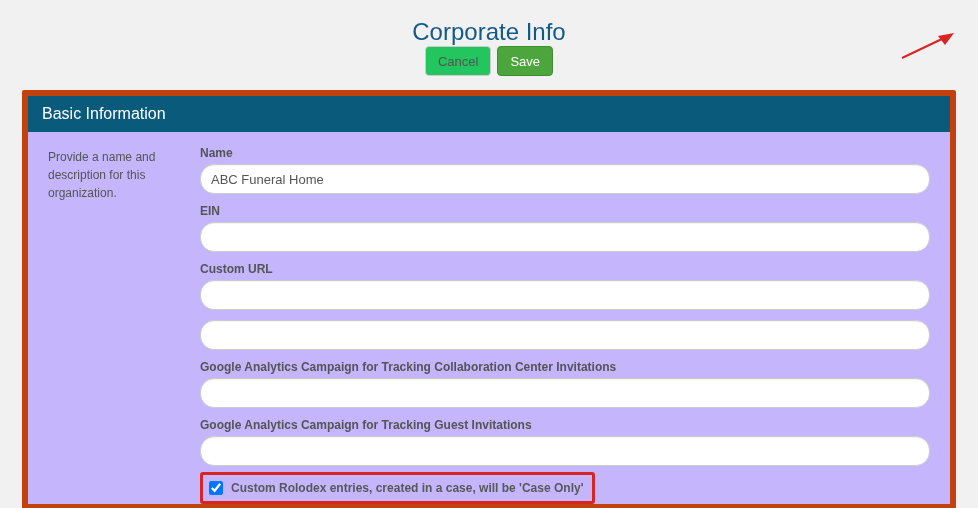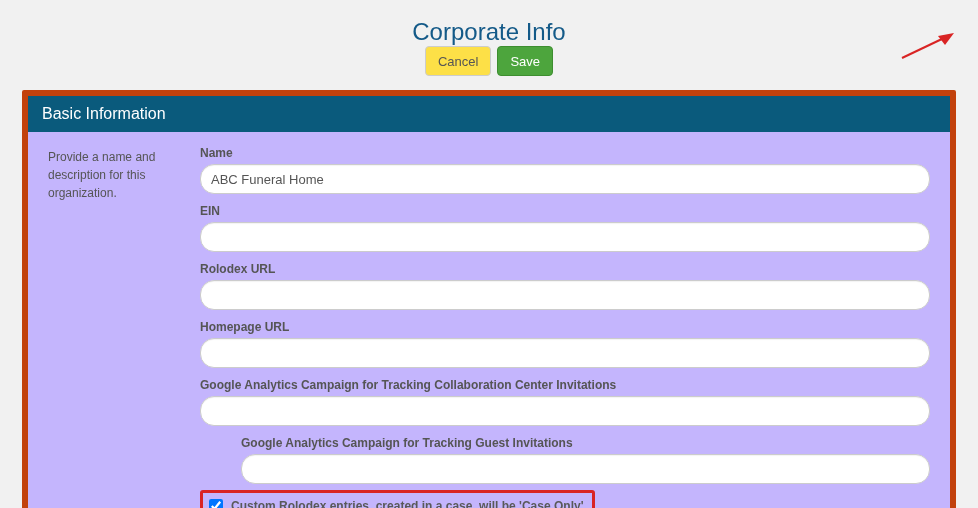--- a/index.html
+++ b/index.html
@@ -50,21 +50,21 @@
     height: 30px;
     padding: 0 12px;
     font-size: 13px;
     border-radius: 4px;
     cursor: pointer;
     border: 1px solid transparent;
     line-height: 1;
   }
 
   .btn-default {
-    background: #fde047;
+    background: #22c55e;
     color: #555;
     border: 1px solid #ccc;
   }
 
   .btn-success {
     background: #56a838;
     background: #4fa33a;
     background: #4fa33a;
     color: #fff;
     border: 1px solid #3f8a2b;
@@ -113,21 +113,21 @@
   }
 
   .form-col {
     flex: 1;
     min-width: 0;
   }
 
   .form-group {
     margin-bottom: 10px;
   }
-  .form-group.tight { margin-bottom: 6px; margin-left: 41px; }
+  .form-group.tight { margin-bottom: 6px; }
 
   .form-label {
     display: block;
     font-size: 12px;
     font-weight: 700;
     color: #555;
     margin-bottom: 4px;
   }
 
   .form-control {
@@ -198,26 +198,25 @@
           <label class="form-label">Name</label>
           <input type="text" class="form-control" value="ABC Funeral Home" style="">
         </div>
 
         <div class="form-group">
           <label class="form-label">EIN</label>
           <input type="text" class="form-control" value="" style="">
         </div>
 
         <div class="form-group">
-          <label class="form-label">Rolodex URL</label>
-          <input type="text" class="form-control" value="" style="">
-        </div>
-
-        <div class="form-group">
-          <label class="form-label">Homepage URL</label>
+          <label class="form-label">Custom URL</label>
+          <input type="text" class="form-control" value="" style="">
+        </div>
+
+        <div class="form-group">
           <input type="text" class="form-control" value="" style="">
         </div>
 
         <div class="form-group">
           <label class="form-label">Google Analytics Campaign for Tracking Collaboration Center Invitations</label>
           <input type="text" class="form-control" value="" style="">
         </div>
 
         <div class="form-group tight">
           <label class="form-label">Google Analytics Campaign for Tracking Guest Invitations</label>

